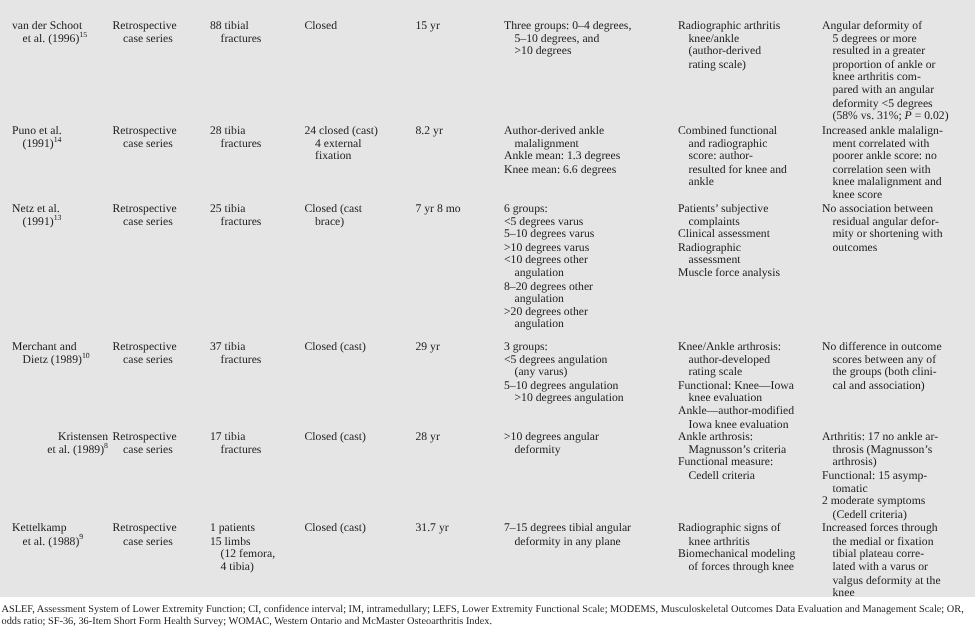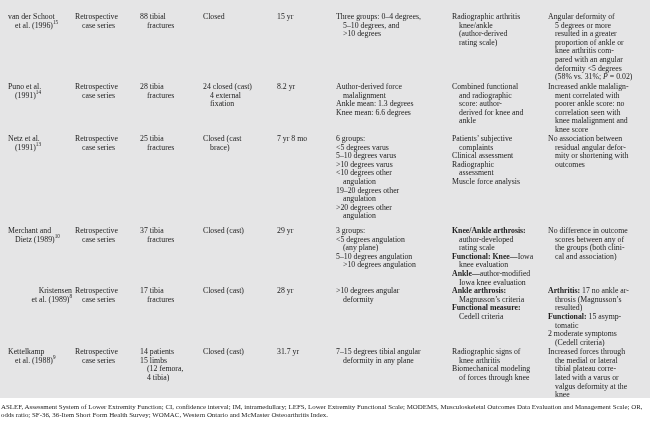--- a/index.html
+++ b/index.html
@@ -24,21 +24,21 @@
   }
   td{
     vertical-align:top;
     padding:0 3px 0 0;
     font-size:7.8px;
     line-height:8.6px;
     letter-spacing:0;
   }
   .ln{white-space:nowrap;}
   .ind{padding-left:7px;}
-  .b{font-weight:bold;}
+  .b{font-weight:normal;}
   .i{font-style:italic;}
   .sup{font-size:5.2px;vertical-align:super;line-height:0;}
   .footnote{
     box-sizing:border-box;
     width:650px;
     padding:5px 1px 0 1px;
     font-size:6.9px;
     line-height:7.8px;
     color:#1c1c1c;
   }
@@ -115,30 +115,30 @@
           </td>
           <td>
             <div class="ln"><span>24 closed (cast)</span></div>
             <div class="ln ind"><span>4 external</span></div>
             <div class="ln ind"><span>fixation</span></div>
           </td>
           <td>
             <div class="ln"><span>8.2 yr</span></div>
           </td>
           <td>
-            <div class="ln"><span>Author-derived force</span></div>
+            <div class="ln"><span>Author-derived ankle</span></div>
             <div class="ln ind"><span>malalignment</span></div>
             <div class="ln"><span>Ankle mean: 1.3 degrees</span></div>
             <div class="ln"><span>Knee mean: 6.6 degrees</span></div>
           </td>
           <td>
             <div class="ln"><span>Combined functional</span></div>
             <div class="ln ind"><span>and radiographic</span></div>
             <div class="ln ind"><span>score: author-</span></div>
-            <div class="ln ind"><span>derived for knee and</span></div>
+            <div class="ln ind"><span>resulted for knee and</span></div>
             <div class="ln ind"><span>ankle</span></div>
           </td>
           <td>
             <div class="ln"><span>Increased ankle malalign-</span></div>
             <div class="ln ind"><span>ment correlated with</span></div>
             <div class="ln ind"><span>poorer ankle score: no</span></div>
             <div class="ln ind"><span>correlation seen with</span></div>
             <div class="ln ind"><span>knee malalignment and</span></div>
             <div class="ln ind"><span>knee score</span></div>
           </td>
@@ -163,21 +163,21 @@
           <td>
             <div class="ln"><span>7 yr 8 mo</span></div>
           </td>
           <td>
             <div class="ln"><span>6 groups:</span></div>
             <div class="ln"><span>&lt;5 degrees varus</span></div>
             <div class="ln"><span>5–10 degrees varus</span></div>
             <div class="ln"><span>&gt;10 degrees varus</span></div>
             <div class="ln"><span>&lt;10 degrees other</span></div>
             <div class="ln ind"><span>angulation</span></div>
-            <div class="ln"><span>19–20 degrees other</span></div>
+            <div class="ln"><span>8–20 degrees other</span></div>
             <div class="ln ind"><span>angulation</span></div>
             <div class="ln"><span>&gt;20 degrees other</span></div>
             <div class="ln ind"><span>angulation</span></div>
           </td>
           <td>
             <div class="ln"><span>Patients’ subjective</span></div>
             <div class="ln ind"><span>complaints</span></div>
             <div class="ln"><span>Clinical assessment</span></div>
             <div class="ln"><span>Radiographic</span></div>
             <div class="ln ind"><span>assessment</span></div>
@@ -205,21 +205,21 @@
           </td>
           <td>
             <div class="ln"><span>Closed (cast)</span></div>
           </td>
           <td>
             <div class="ln"><span>29 yr</span></div>
           </td>
           <td>
             <div class="ln"><span>3 groups:</span></div>
             <div class="ln"><span>&lt;5 degrees angulation</span></div>
-            <div class="ln ind"><span>(any plane)</span></div>
+            <div class="ln ind"><span>(any varus)</span></div>
             <div class="ln"><span>5–10 degrees angulation</span></div>
             <div class="ln ind"><span>&gt;10 degrees angulation</span></div>
           </td>
           <td>
             <div class="ln"><span class="b">Knee/Ankle arthrosis:</span></div>
             <div class="ln ind"><span>author-developed</span></div>
             <div class="ln ind"><span>rating scale</span></div>
             <div class="ln"><span class="b">Functional: Knee—</span><span>Iowa</span></div>
             <div class="ln ind"><span>knee evaluation</span></div>
             <div class="ln"><span class="b">Ankle—</span><span>author-modified</span></div>
@@ -257,38 +257,38 @@
           </td>
           <td>
             <div class="ln"><span class="b">Ankle arthrosis:</span></div>
             <div class="ln ind"><span>Magnusson’s criteria</span></div>
             <div class="ln"><span class="b">Functional measure:</span></div>
             <div class="ln ind"><span>Cedell criteria</span></div>
           </td>
           <td>
             <div class="ln"><span class="b">Arthritis:</span><span> 17 no ankle ar-</span></div>
             <div class="ln ind"><span>throsis (Magnusson’s</span></div>
-            <div class="ln ind"><span>resulted)</span></div>
+            <div class="ln ind"><span>arthrosis)</span></div>
             <div class="ln"><span class="b">Functional:</span><span> 15 asymp-</span></div>
             <div class="ln ind"><span>tomatic</span></div>
             <div class="ln"><span>2 moderate symptoms</span></div>
             <div class="ln ind"><span>(Cedell criteria)</span></div>
           </td>
         </tr>
         <tr>
           <td style="height: 52px;">
             <div class="ln"><span>Kettelkamp</span></div>
             <div class="ln ind"><span>et al. (1988)</span><span class="sup">9</span></div>
           </td>
           <td>
             <div class="ln"><span>Retrospective</span></div>
             <div class="ln ind"><span>case series</span></div>
           </td>
           <td>
-            <div class="ln"><span>14 patients</span></div>
+            <div class="ln"><span>1 patients</span></div>
             <div class="ln"><span>15 limbs</span></div>
             <div class="ln ind"><span>(12 femora,</span></div>
             <div class="ln ind"><span>4 tibia)</span></div>
           </td>
           <td>
             <div class="ln"><span>Closed (cast)</span></div>
           </td>
           <td>
             <div class="ln"><span>31.7 yr</span></div>
           </td>
@@ -297,21 +297,21 @@
             <div class="ln ind"><span>deformity in any plane</span></div>
           </td>
           <td>
             <div class="ln"><span>Radiographic signs of</span></div>
             <div class="ln ind"><span>knee arthritis</span></div>
             <div class="ln"><span>Biomechanical modeling</span></div>
             <div class="ln ind"><span>of forces through knee</span></div>
           </td>
           <td>
             <div class="ln"><span>Increased forces through</span></div>
-            <div class="ln ind"><span>the medial or lateral</span></div>
+            <div class="ln ind"><span>the medial or fixation</span></div>
             <div class="ln ind"><span>tibial plateau corre-</span></div>
             <div class="ln ind"><span>lated with a varus or</span></div>
             <div class="ln ind"><span>valgus deformity at the</span></div>
             <div class="ln ind"><span>knee</span></div>
           </td>
         </tr>
       </tbody>
   </table>
 </div>
 

